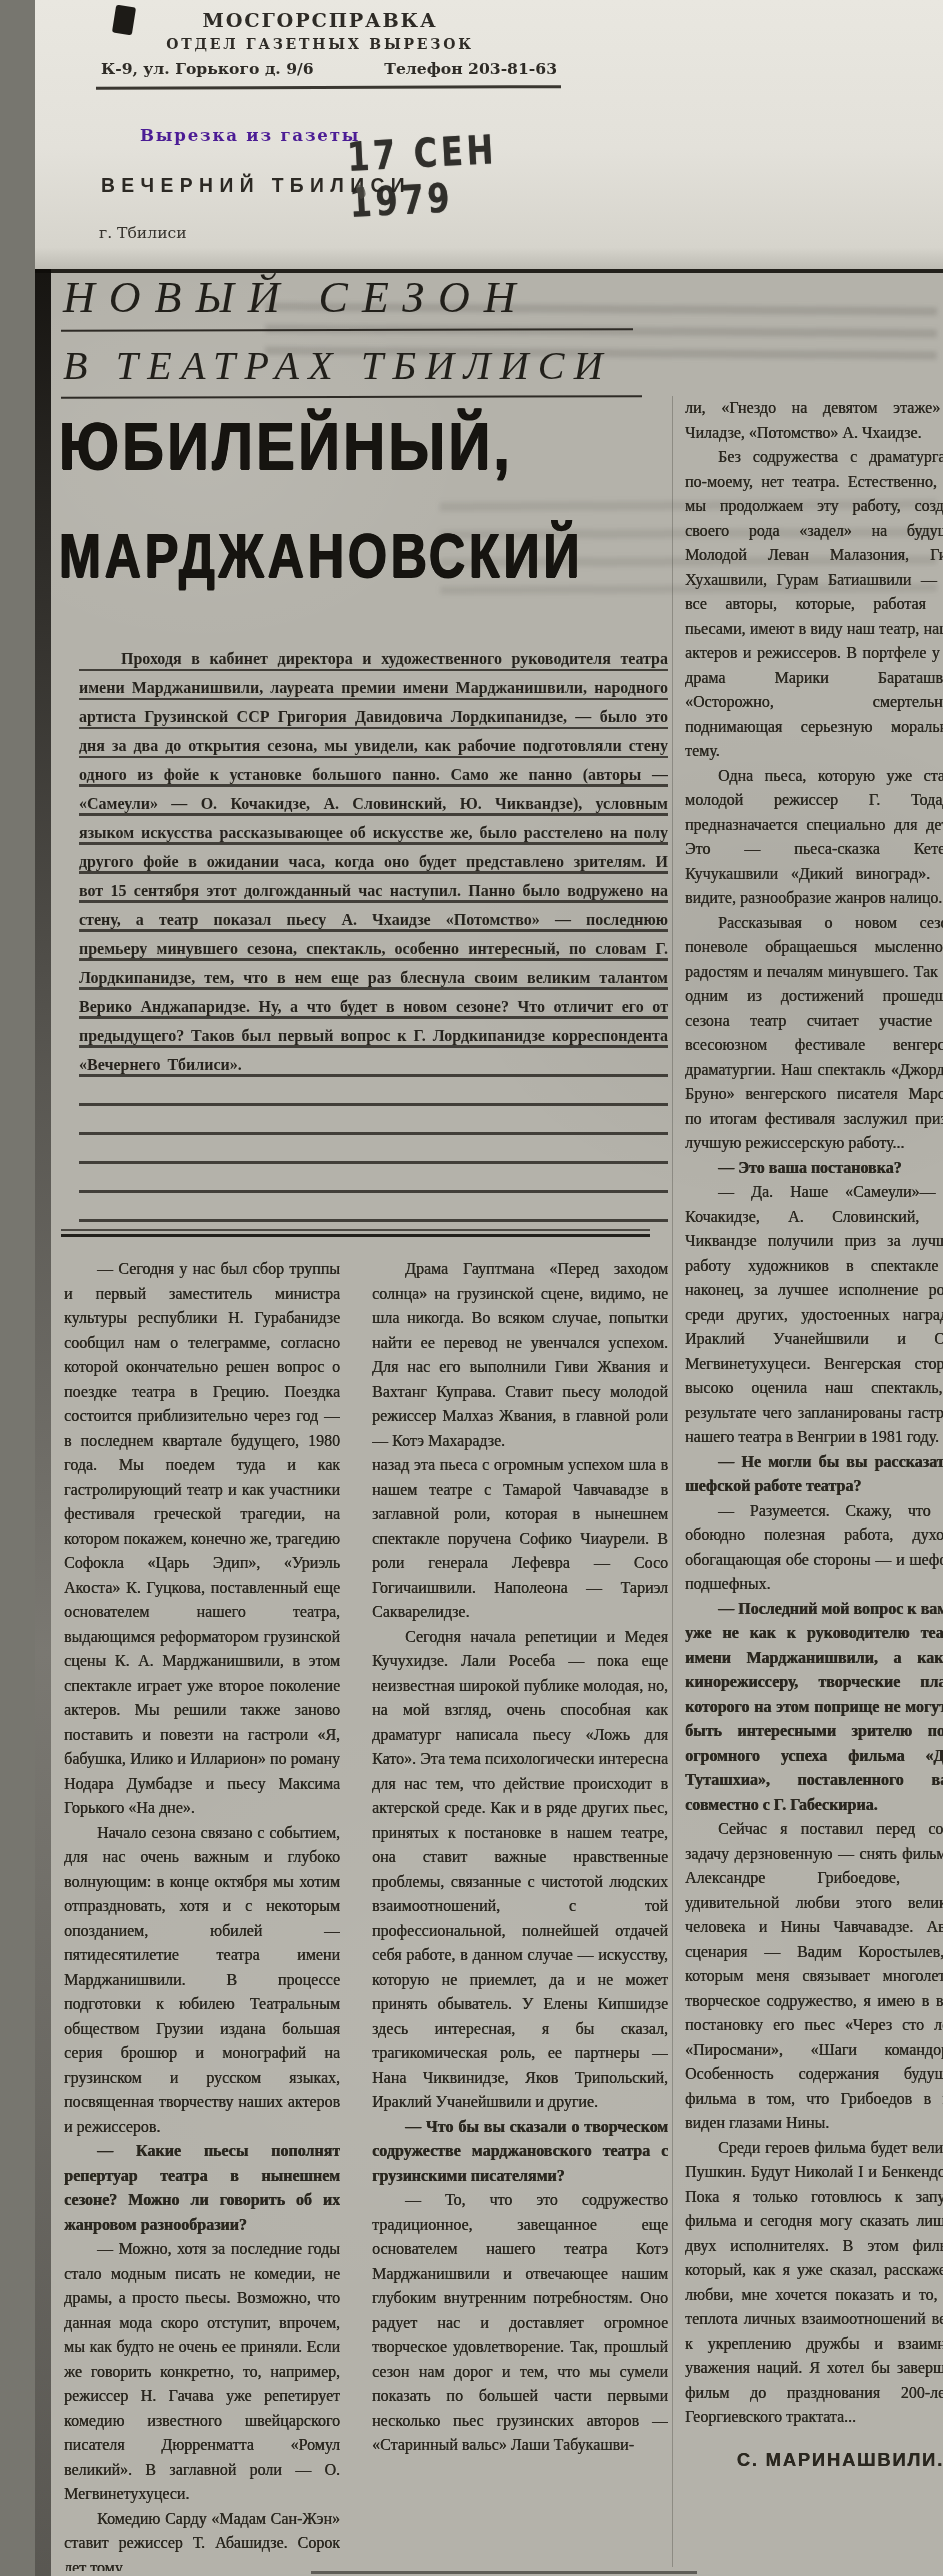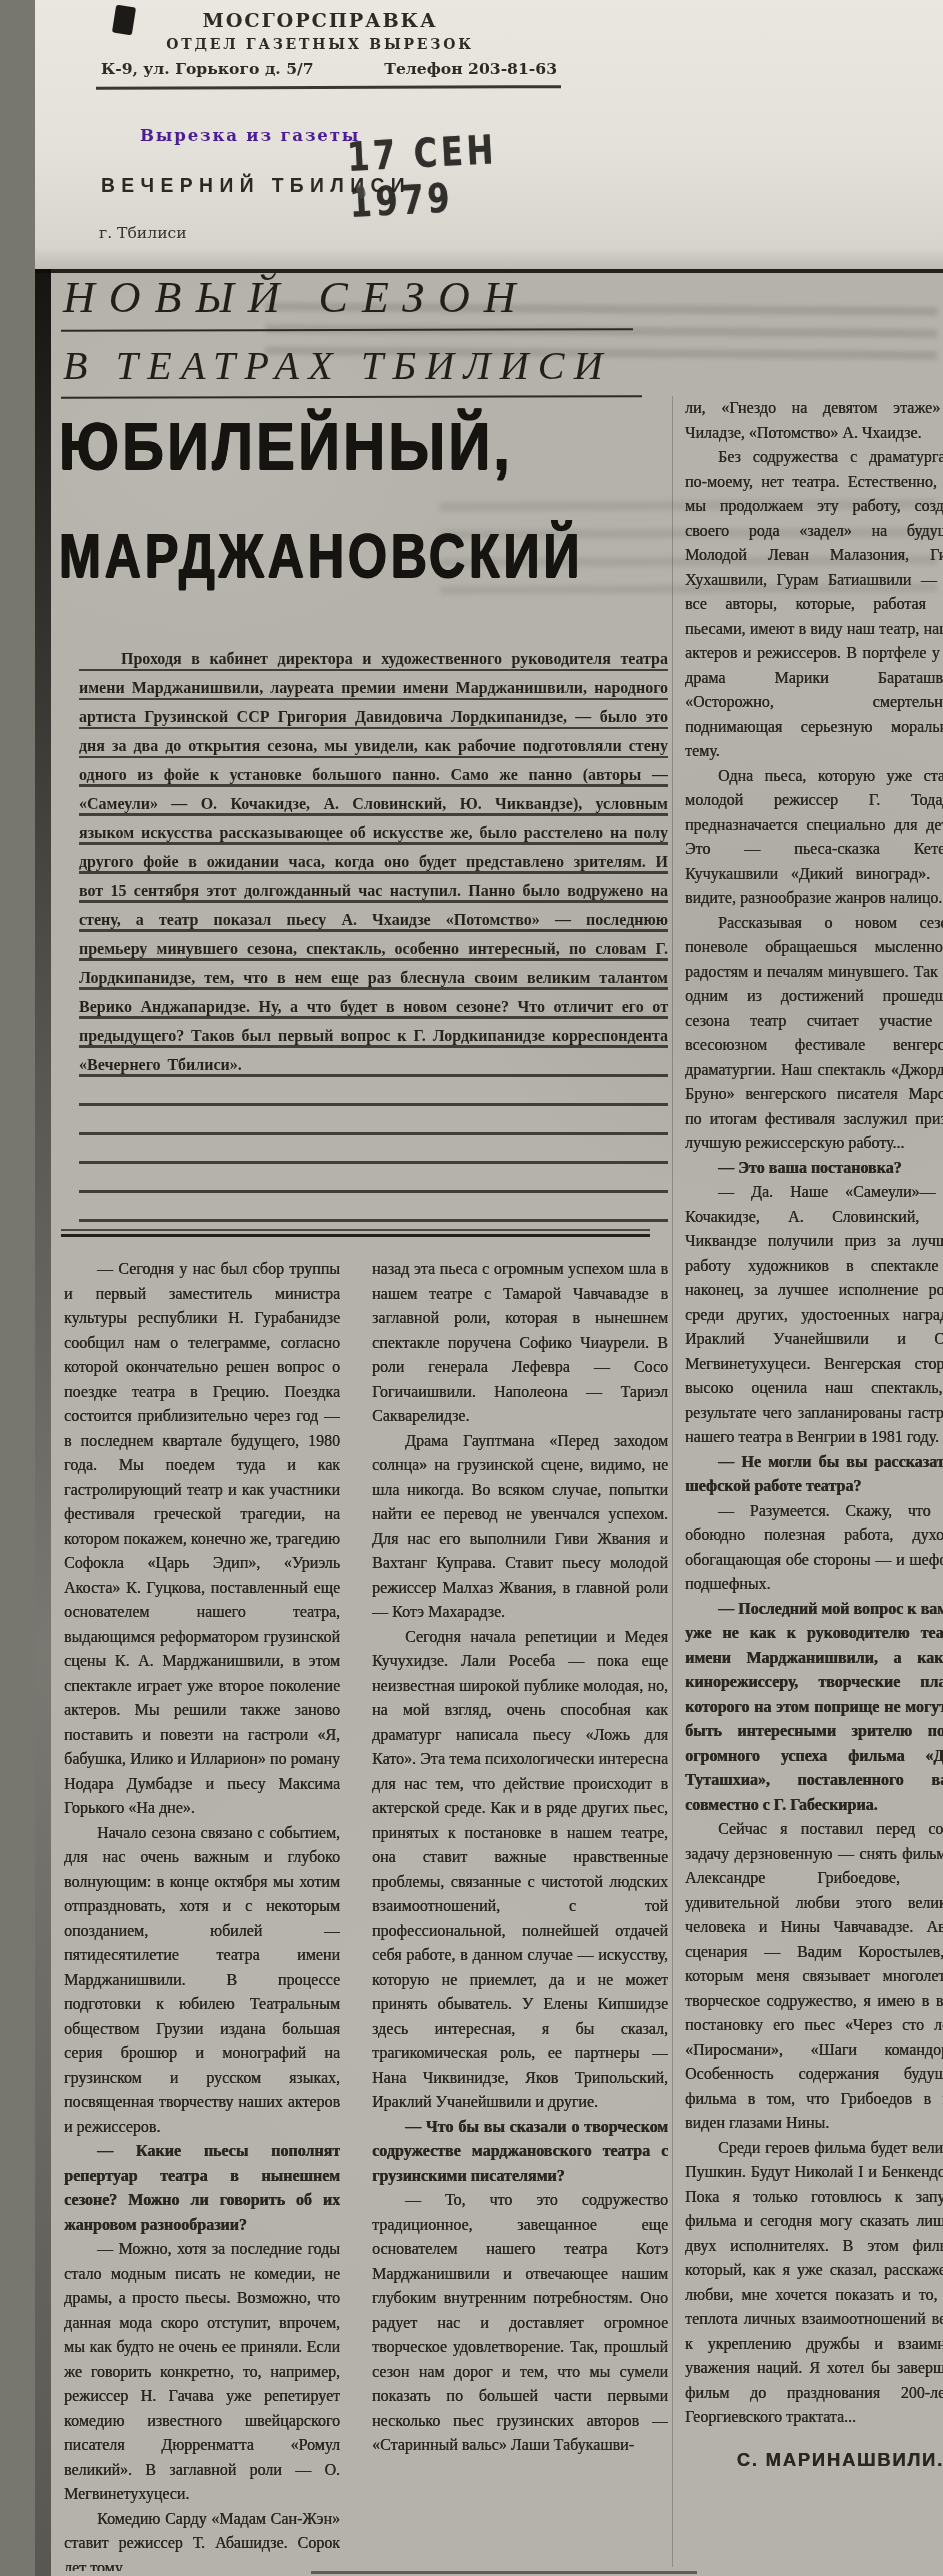--- a/index.html
+++ b/index.html
@@ -100,21 +100,21 @@
 
 <div id="page">
 
   <div class="paper-top"></div>
   <div class="corner-mark"></div>
   <div class="org-block">
     <div class="org-line1">МОСГОРСПРАВКА</div>
     <div class="org-line2">ОТДЕЛ ГАЗЕТНЫХ ВЫРЕЗОК</div>
   </div>
   <div class="addr-row">
-    <span>К-9, ул. Горького д. 5/7</span>
+    <span>К-9, ул. Горького д. 9/6</span>
     <span>Телефон 203-81-63</span>
   </div>
   <div class="addr-rule"></div>
   <div class="clip-label">Вырезка из газеты</div>
   <div class="newspaper-name">ВЕЧЕРНИЙ ТБИЛИСИ</div>
   <div class="date-stamp">17 СЕН 1979</div>
   <div class="stamp-tick"></div>
   <div class="city-label">г. Тбилиси</div>
 
   <div class="clipping"></div>
@@ -133,22 +133,22 @@
   <div class="lead-divider"></div>
 
   <div class="col col1">
       <p class="para normal">— Сегодня у нас был сбор труппы и первый заместитель министра культуры республики Н. Гурабанидзе сообщил нам о телеграмме, согласно которой окончательно решен вопрос о поездке театра в Грецию. Поездка состоится приблизительно через год — в последнем квартале будущего, 1980 года. Мы поедем туда и как гастролирующий театр и как участники фестиваля греческой трагедии, на котором покажем, конечно же, трагедию Софокла «Царь Эдип», «Уриэль Акоста» К. Гуцкова, поставленный еще основателем нашего театра, выдающимся реформатором грузинской сцены К. А. Марджанишвили, в этом спектакле играет уже второе поколение актеров. Мы решили также заново поставить и повезти на гастроли «Я, бабушка, Илико и Илларион» по роману Нодара Думбадзе и пьесу Максима Горького «На дне».</p>
       <p class="para normal">Начало сезона связано с событием, для нас очень важным и глубоко волнующим: в конце октября мы хотим отпраздновать, хотя и с некоторым опозданием, юбилей — пятидесятилетие театра имени Марджанишвили. В процессе подготовки к юбилею Театральным обществом Грузии издана большая серия брошюр и монографий на грузинском и русском языках, посвященная творчеству наших актеров и режиссеров.</p>
       <p class="para bold">— Какие пьесы пополнят репертуар театра в нынешнем сезоне? Можно ли говорить об их жанровом разнообразии?</p>
       <p class="para normal">— Можно, хотя за последние годы стало модным писать не комедии, не драмы, а просто пьесы. Возможно, что данная мода скоро отступит, впрочем, мы как будто не очень ее приняли. Если же говорить конкретно, то, например, режиссер Н. Гачава уже репетирует комедию известного швейцарского писателя Дюрренматта «Ромул великий». В заглавной роли — О. Мегвинетухуцеси.</p>
       <p class="para normal">Комедию Сарду «Мадам Сан-Жэн» ставит режиссер Т. Абашидзе. Сорок лет тому</p>
     </div>
   <div class="col col2">
+      <p class="para normal">Драма Гауптмана «Перед заходом солнца» на грузинской сцене, видимо, не шла никогда. Во всяком случае, попытки найти ее перевод не увенчался успехом. Для нас его выполнили Гиви Жвания и Вахтанг Куправа. Ставит пьесу молодой режиссер Малхаз Жвания, в главной роли— Котэ Махарадзе.</p>
       <p class="para noindent">назад эта пьеса с огромным успехом шла в нашем театре с Тамарой Чавчавадзе в заглавной роли, которая в нынешнем спектакле поручена Софико Чиаурели. В роли генерала Лефевра — Сосо Гогичаишвили. Наполеона — Тариэл Сакварелидзе.</p>
-      <p class="para normal">Драма Гауптмана «Перед заходом солнца» на грузинской сцене, видимо, не шла никогда. Во всяком случае, попытки найти ее перевод не увенчался успехом. Для нас его выполнили Гиви Жвания и Вахтанг Куправа. Ставит пьесу молодой режиссер Малхаз Жвания, в главной роли— Котэ Махарадзе.</p>
       <p class="para normal">Сегодня начала репетиции и Медея Кучухидзе. Лали Росеба — пока еще неизвестная широкой публике молодая, но, на мой взгляд, очень способная как драматург написала пьесу «Ложь для Като». Эта тема психологически интересна для нас тем, что действие происходит в актерской среде. Как и в ряде других пьес, принятых к постановке в нашем театре, она ставит важные нравственные проблемы, связанные с чистотой людских взаимоотношений, с той профессиональной, полнейшей отдачей себя работе, в данном случае — искусству, которую не приемлет, да и не может принять обыватель. У Елены Кипшидзе здесь интересная, я бы сказал, трагикомическая роль, ее партнеры — Нана Чиквинидзе, Яков Трипольский, Ираклий Учанейшвили и другие.</p>
       <p class="para bold">— Что бы вы сказали о творческом содружестве марджановского театра с грузинскими писателями?</p>
       <p class="para normal">— То, что это содружество традиционное, завещанное еще основателем нашего театра Котэ Марджанишвили и отвечающее нашим глубоким внутренним потребностям. Оно радует нас и доставляет огромное творческое удовлетворение. Так, прошлый сезон нам дорог и тем, что мы сумели показать по большей части первыми несколько пьес грузинских авторов — «Старинный вальс» Лаши Табукашви-</p>
     </div>
   <div class="fold-line"></div>
   <div class="col col3">
       <p class="para noindent">ли, «Гнездо на девятом этаже» Т. Чиладзе, «Потомство» А. Чхаидзе.</p>
       <p class="para normal">Без содружества с драматургами, по-моему, нет театра. Естественно, что мы продолжаем эту работу, создаем своего рода «задел» на будущее. Молодой Леван Малазония, Гигла Хухашвили, Гурам Батиашвили — это все авторы, которые, работая над пьесами, имеют в виду наш театр, наших актеров и режиссеров. В портфеле у нас драма Марики Бараташвили «Осторожно, смертельно!», поднимающая серьезную моральную тему.</p>
       <p class="para normal">Одна пьеса, которую уже ставит молодой режиссер Г. Тодадзе, предназначается специально для детей. Это — пьеса-сказка Кетеван Кучукашвили «Дикий виноград». Как видите, разнообразие жанров налицо.</p>
       <p class="para normal">Рассказывая о новом сезоне, поневоле обращаешься мысленно к радостям и печалям минувшего. Так вот, одним из достижений прошедшего сезона театр считает участие во всесоюзном фестивале венгерской драматургии. Наш спектакль «Джордано Бруно» венгерского писателя Маротти по итогам фестиваля заслужил приз за лучшую режиссерскую работу...</p>

